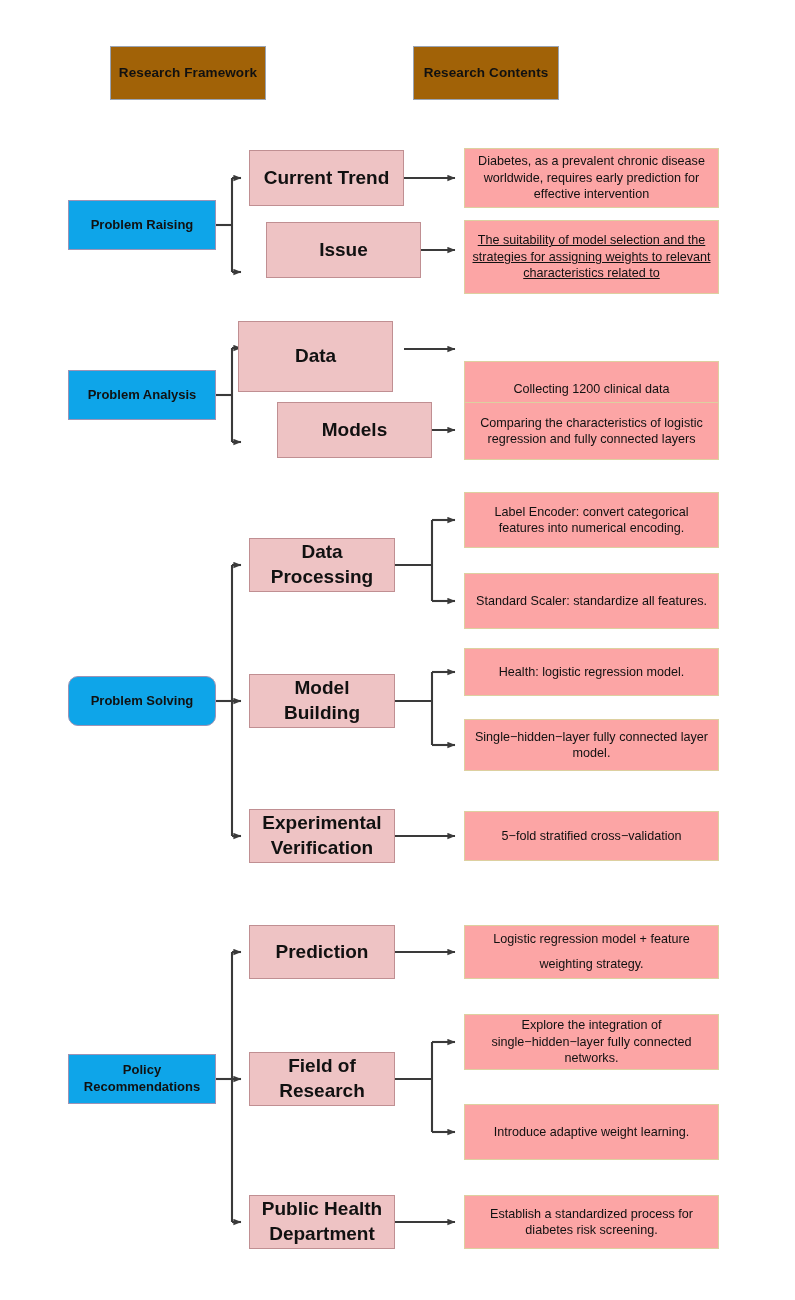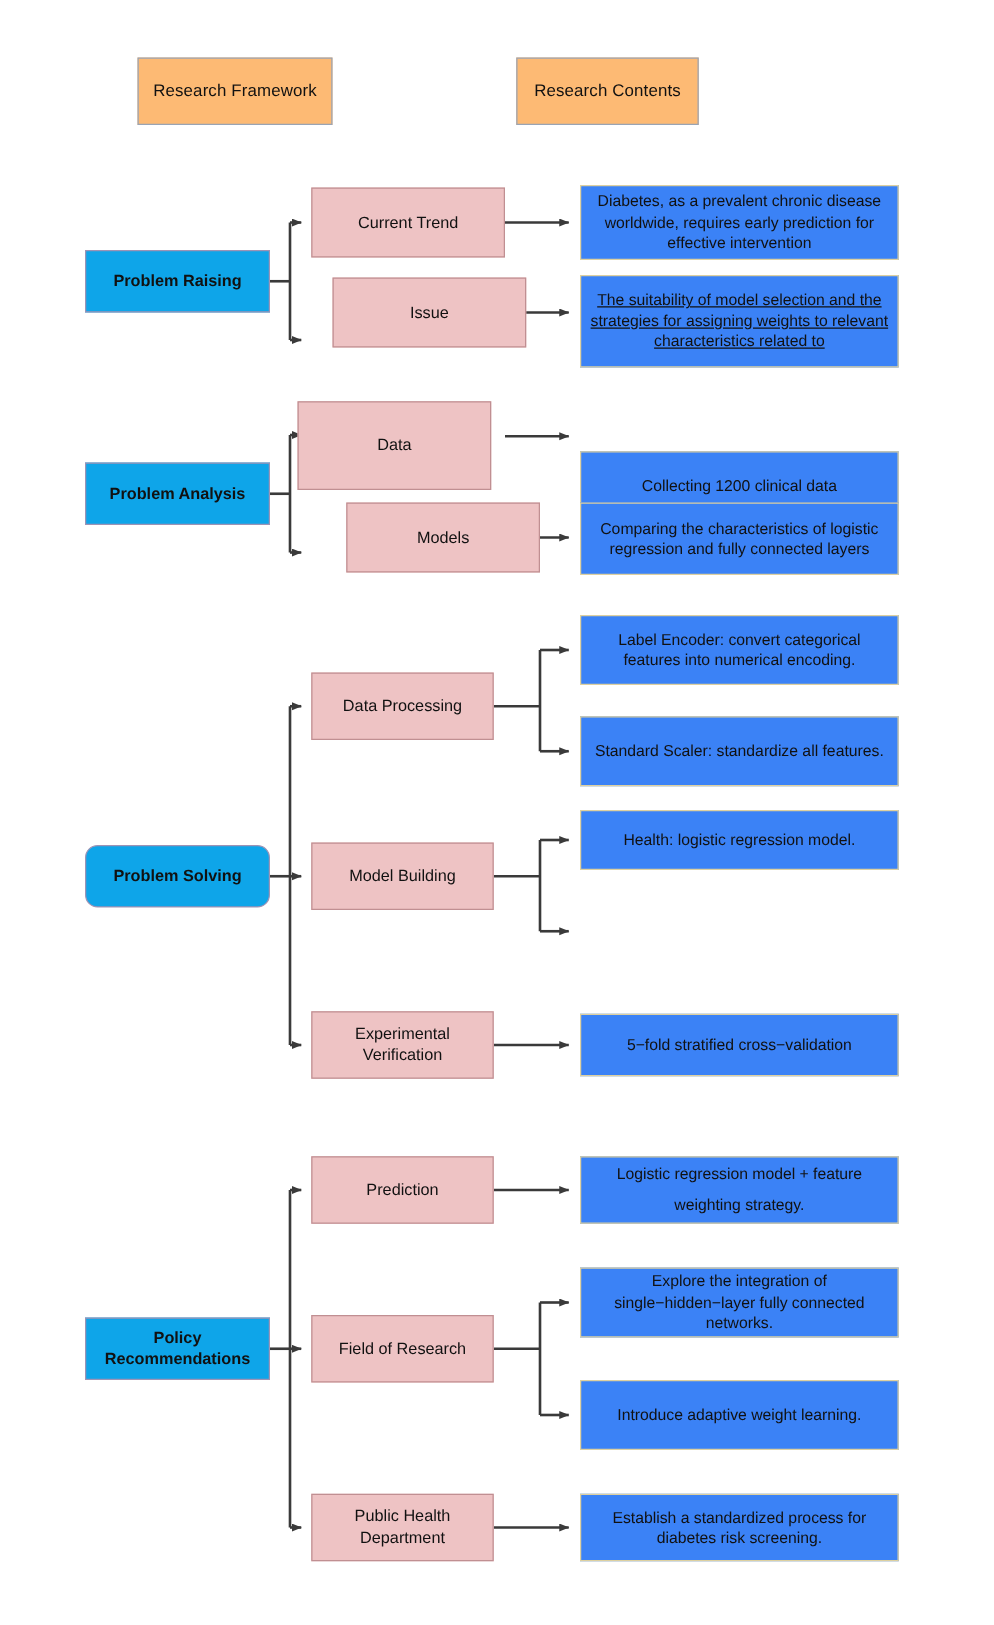--- a/index.html
+++ b/index.html
@@ -17,40 +17,40 @@
     box-sizing:border-box;
     display:flex;align-items:center;justify-content:center;
     text-align:center;
     color:#111111;
     line-height:1.30;
     border-width:1px;border-style:solid;
     padding:2px 6px;
   }
 
   .hdr{
-    background:#fdba74;
+    background:#a16207;
     border-color:#9aa4b4;
-    font-weight:normal;
+    font-weight:bold;
     font-size:13.5px;
     letter-spacing:.1px;
   }
   .stage{
     background:#0ea5e9;
     border-color:#9d93b5;
     font-weight:bold;
     font-size:13px;
   }
   .topic{
     background:#eec3c4;
     border-color:#c08f92;
-    font-weight:normal;
-    font-size:13px;
+    font-weight:bold;
+    font-size:19px;
   }
   .detail{
-    background:#3b82f6;
+    background:#fca5a5;
     border-color:#ddd0a0;
     font-weight:normal;
     font-size:12.6px;
   }
   .detail.two-line-gap{line-height:2.0;}
 </style>
 </head>
 <body>
 
 <div id="canvas">
@@ -132,20 +132,21 @@
   <div class="box detail" style="left:464px;top:402px;width:255px;height:58px;">Comparing the characteristics of logistic regression and fully connected layers</div>
 
   <div class="box stage" style="left:68px;top:676px;width:148px;height:50px;border-radius:10px;">Problem Solving</div>
 
   <div class="box topic" style="left:249px;top:538px;width:146px;height:54px;">Data Processing</div>
   <div class="box detail" style="left:464px;top:492px;width:255px;height:56px;">Label Encoder: convert categorical features into numerical encoding.</div>
   <div class="box detail" style="left:464px;top:573px;width:255px;height:56px;">Standard Scaler: standardize all features.</div>
 
   <div class="box topic" style="left:249px;top:674px;width:146px;height:54px;">Model Building</div>
   <div class="box detail" style="left:464px;top:648px;width:255px;height:48px;">Health: logistic regression model.</div>
+  <div class="box detail" style="left:464px;top:719px;width:255px;height:52px;">Single−hidden−layer fully connected layer model.</div>
 
   <div class="box topic" style="left:249px;top:809px;width:146px;height:54px;">Experimental Verification</div>
   <div class="box detail" style="left:464px;top:811px;width:255px;height:50px;">5−fold stratified cross−validation</div>
 
   <div class="box stage" style="left:68px;top:1054px;width:148px;height:50px;">Policy Recommendations</div>
 
   <div class="box topic" style="left:249px;top:925px;width:146px;height:54px;">Prediction</div>
   <div class="box detail two-line-gap" style="left:464px;top:925px;width:255px;height:54px;">Logistic regression model
 
 + feature weighting strategy.</div>

